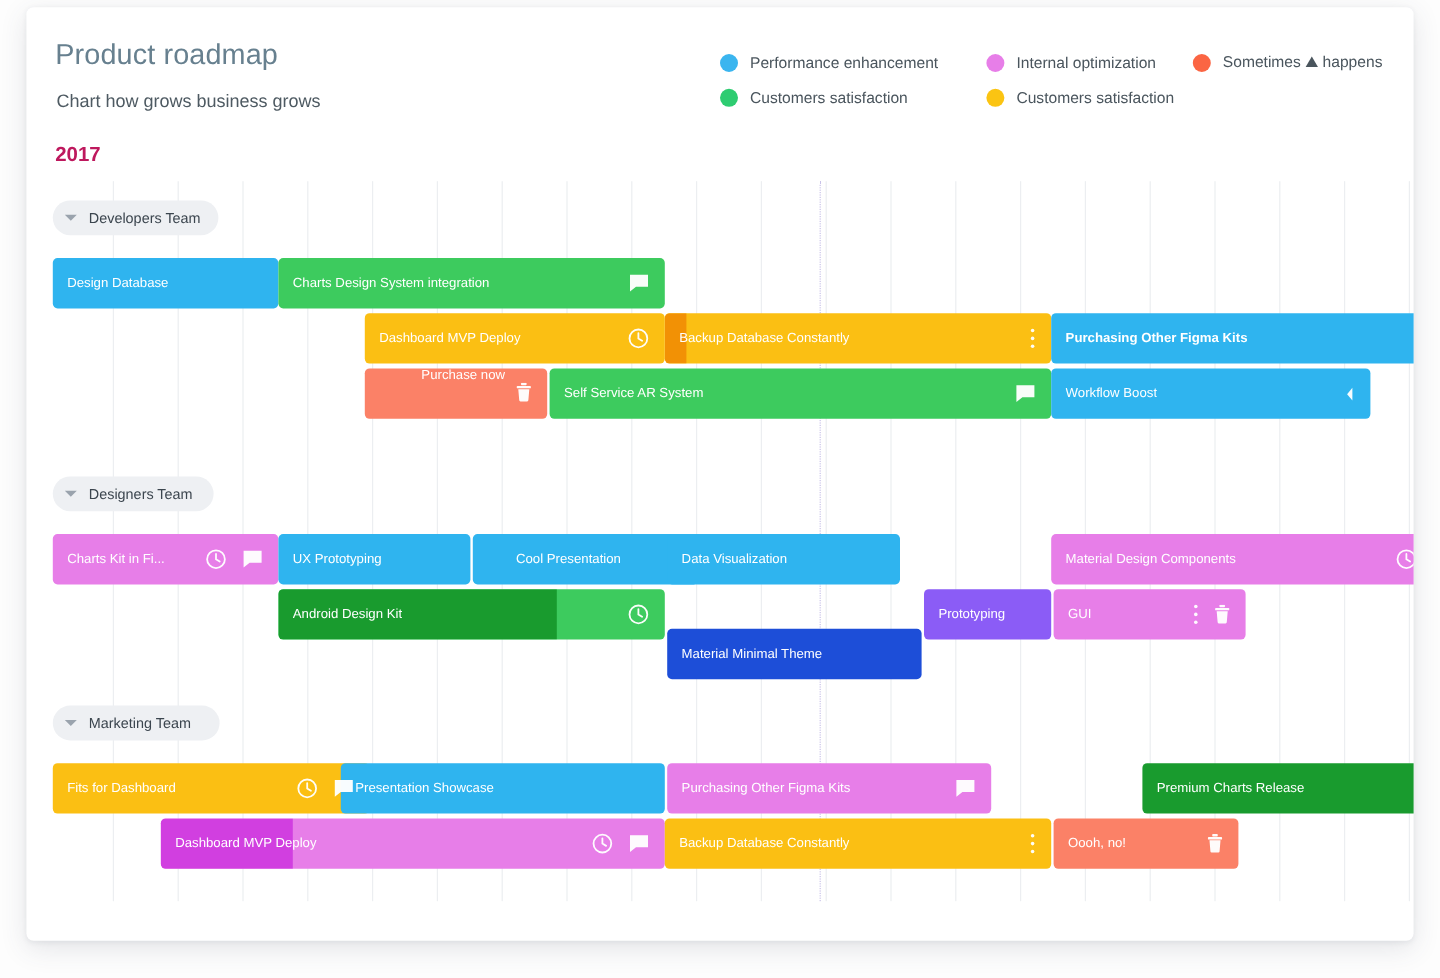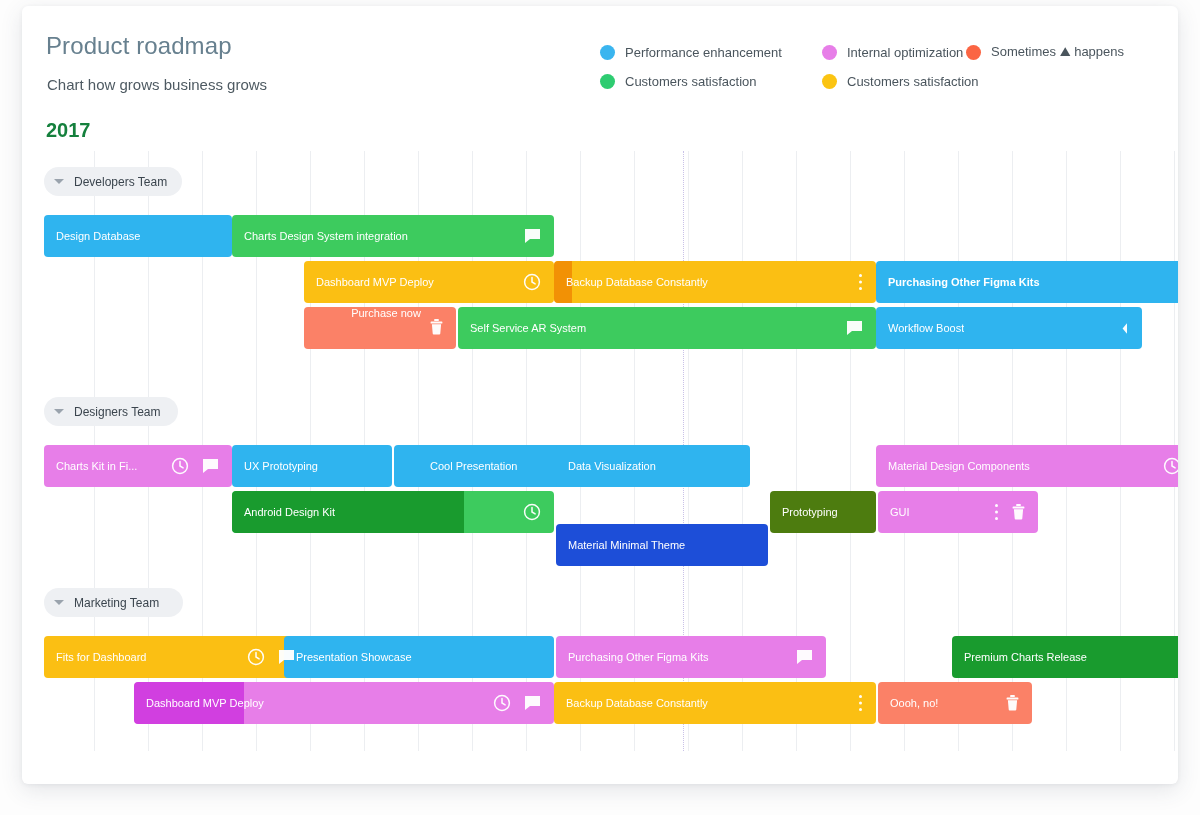--- a/index.html
+++ b/index.html
@@ -25,32 +25,32 @@
   .title {
     position:absolute; left:24px; top:26px;
     font-size:24px; color:#67808f; letter-spacing:0.1px;
   }
   .subtitle {
     position:absolute; left:25px; top:70px;
     font-size:15px; color:#4e5a62;
   }
   .year {
     position:absolute; left:24px; top:113px;
-    font-size:20px; font-weight:bold; color:#15803d;
+    font-size:17px; font-weight:bold; color:#be185d;
   }
 
   
   .legend { position:absolute; left:578px; top:38px; width:570px; }
   .legend-row { display:flex; }
   .legend-row + .legend-row { margin-top:14px; }
   .legend-item { display:flex; align-items:center; }
   .legend-dot { width:15px; height:15px; border-radius:50%; flex:0 0 auto; }
   .legend-label { margin-left:10px; font-size:13px; color:#4a555d; white-space:nowrap; }
   .lg-c0 { width:222px; }
-  .lg-c1 { width:144px;align-items:center; }
+  .lg-c1 { width:172px;align-items:center; }
   .lg-c2 { width:auto; }
 
   
   .chart {
     position:absolute;
     left:0px; top:145px;
     width:1156px; height:600px;
   }
   .gridlines { position:absolute; left:0; top:0; width:1156px; height:600px; }
   .gridline { position:absolute; top:0; width:1px; height:600px; background:#eceef1; }
@@ -265,21 +265,21 @@
             <span class="bar-icons">
               <svg class="ic" fill="none" width="18" height="18" viewBox="0 0 18 18">
                 <circle cx="9" cy="9" r="7.4" stroke="white" stroke-width="1.5"></circle>
                 <path d="M9 4.6V9l3.1 1.9" stroke="white" stroke-width="1.5" stroke-linecap="round"></path>
               </svg>
             </span>
           </div>
           <div class="bar" style="left: 534px; top: 340px; width: 212px; background: #1d4ed8; margin-top: 33px;">
             <span class="bar-label">Material Minimal Theme</span>
           </div>
-          <div class="bar" style="left: 748px; top: 340px; width: 106px; background: #4d7c0f;">
+          <div class="bar" style="left: 748px; top: 340px; width: 106px; background: #8b5cf6;">
             <span class="bar-label">Prototyping</span>
           </div>
           <div class="bar" style="left: 856px; top: 340px; width: 160px; background: rgb(231, 126, 232);">
             <span class="bar-label">GUI</span>
             <span class="bar-icons">
               <svg class="ic" fill="none" width="5" height="18" viewBox="0 0 5 18">
                 <circle cx="2.5" cy="2.4" r="1.5" fill="white"></circle>
                 <circle cx="2.5" cy="9" r="1.5" fill="white"></circle>
                 <circle cx="2.5" cy="15.6" r="1.5" fill="white"></circle>
               </svg>

